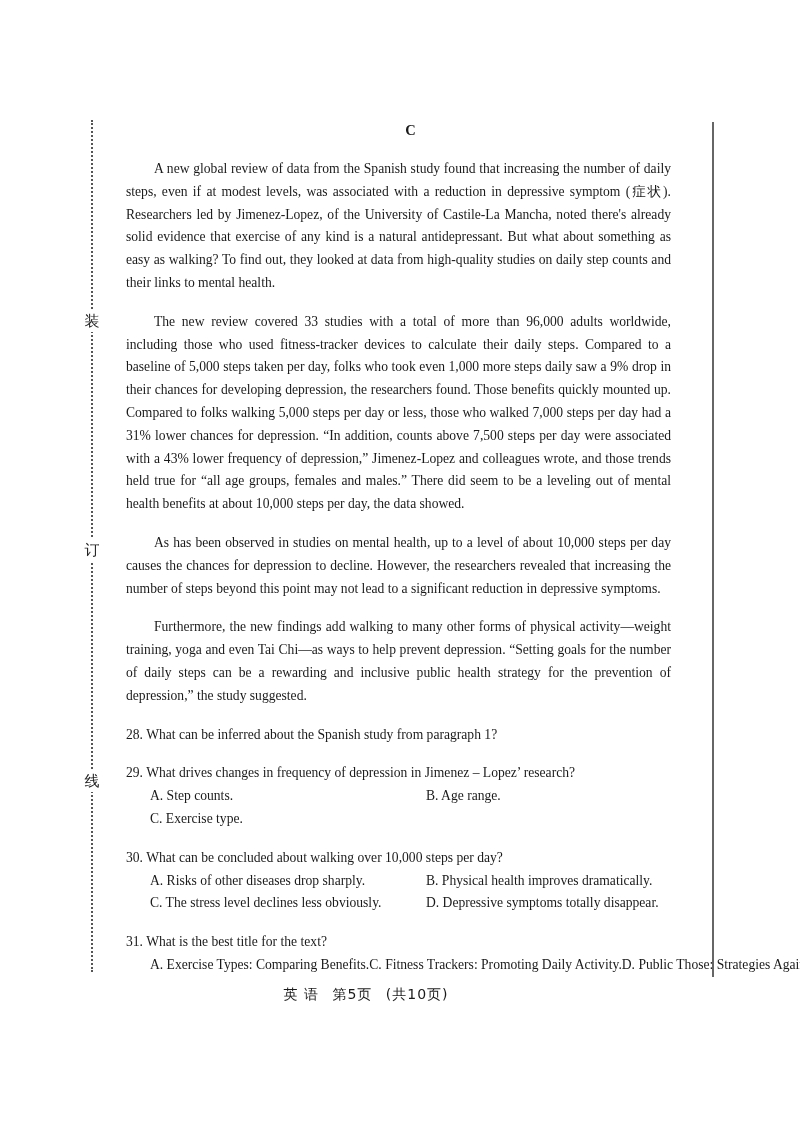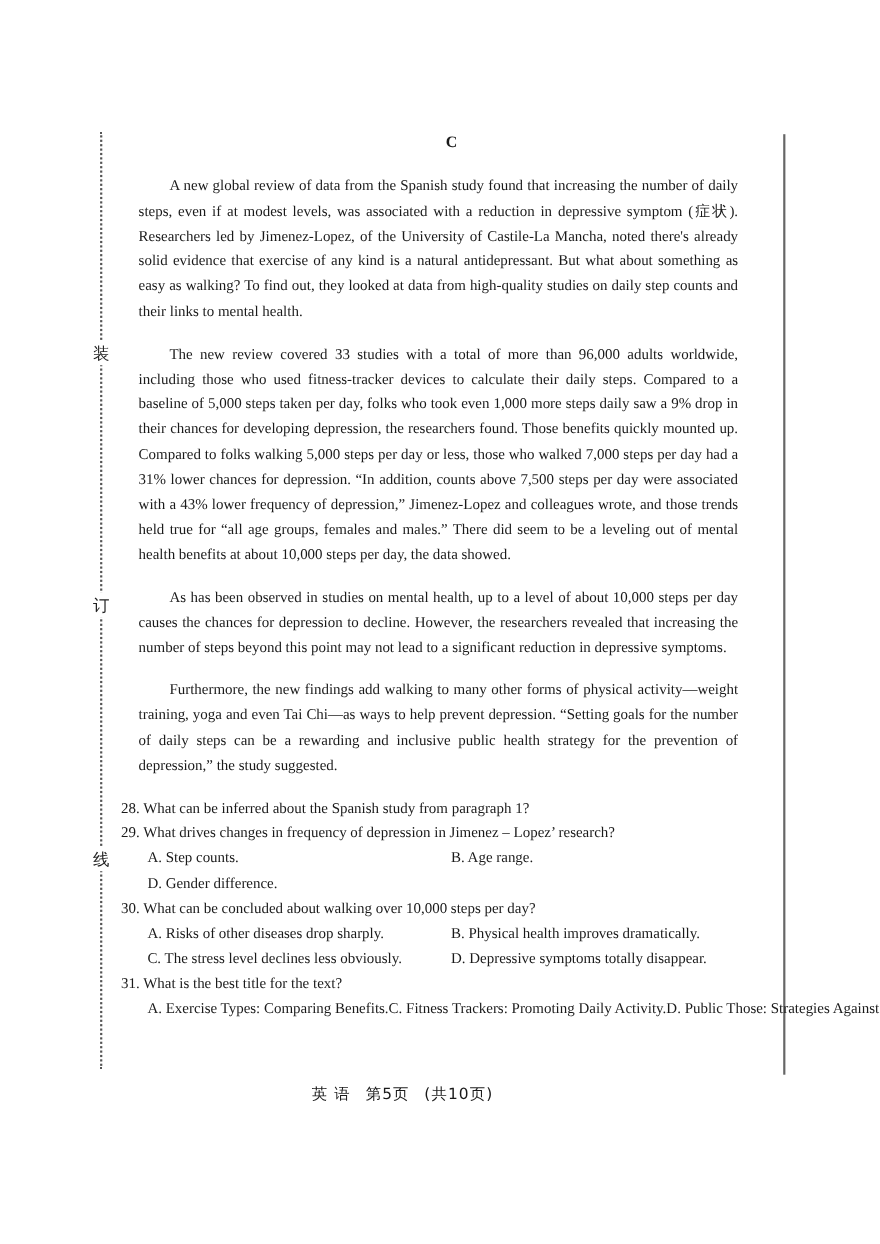--- a/index.html
+++ b/index.html
@@ -58,21 +58,21 @@
       height: 24px;
       line-height: 24px;
       margin-left: 24px;
     }
     .para {
       margin: 16px;
       text-align: justify;
       text-indent: 28px;
     }
     .question {
-      margin: 0;
+      margin: 16px;
     }
     .q-stem {
       margin: 0;
     }
     .options {
       display: grid;
       grid-template-columns: 276px 1fr;
       padding-left: 24px;
     }
     .options.single {
@@ -113,21 +113,21 @@
 
   <div class="question">
     <p class="q-stem">28. What can be inferred about the Spanish study from paragraph 1?</p>
   </div>
 
   <div class="question">
     <p class="q-stem">29. What drives changes in frequency of depression in Jimenez – Lopez’ research?</p>
     <div class="options">
       <span class="opt">A. Step counts.</span>
       <span class="opt">B. Age range.</span>
-      <span class="opt">D. Gender difference.</span>
+      <span class="opt">C. Exercise type.</span>
     </div>
   </div>
 
   <div class="question">
     <p class="q-stem">30. What can be concluded about walking over 10,000 steps per day?</p>
     <div class="options">
       <span class="opt">A. Risks of other diseases drop sharply.</span>
       <span class="opt">B. Physical health improves dramatically.</span>
       <span class="opt">C. The stress level declines less obviously.</span>
       <span class="opt">D. Depressive symptoms totally disappear.</span>

